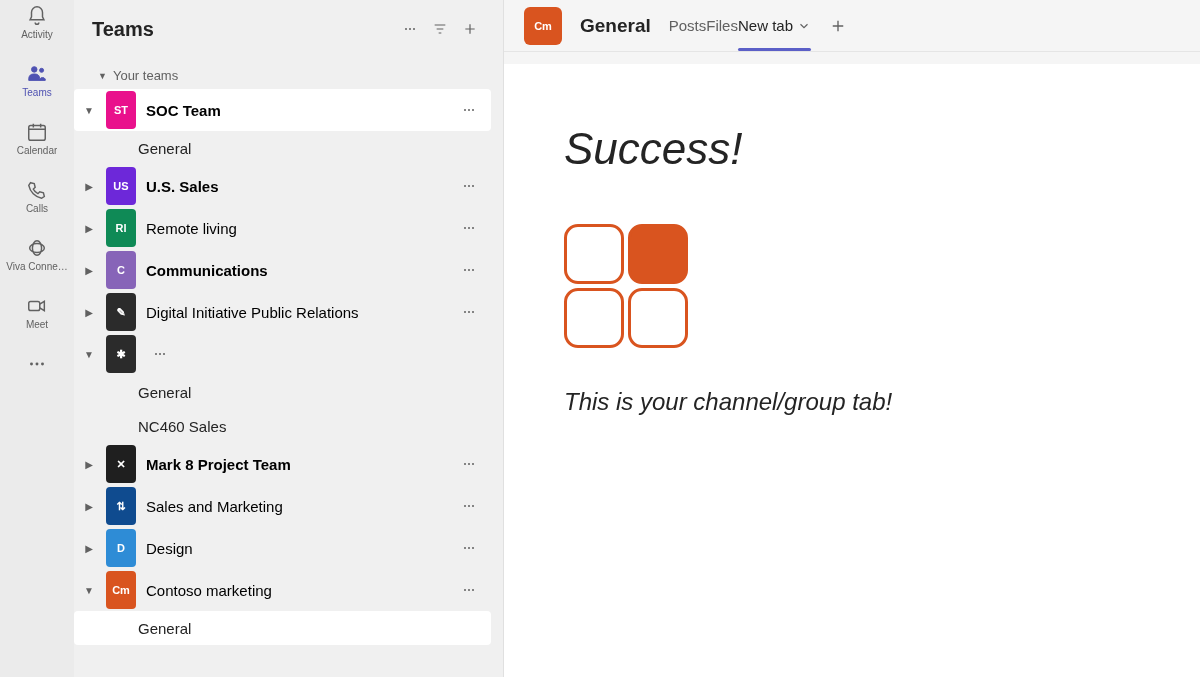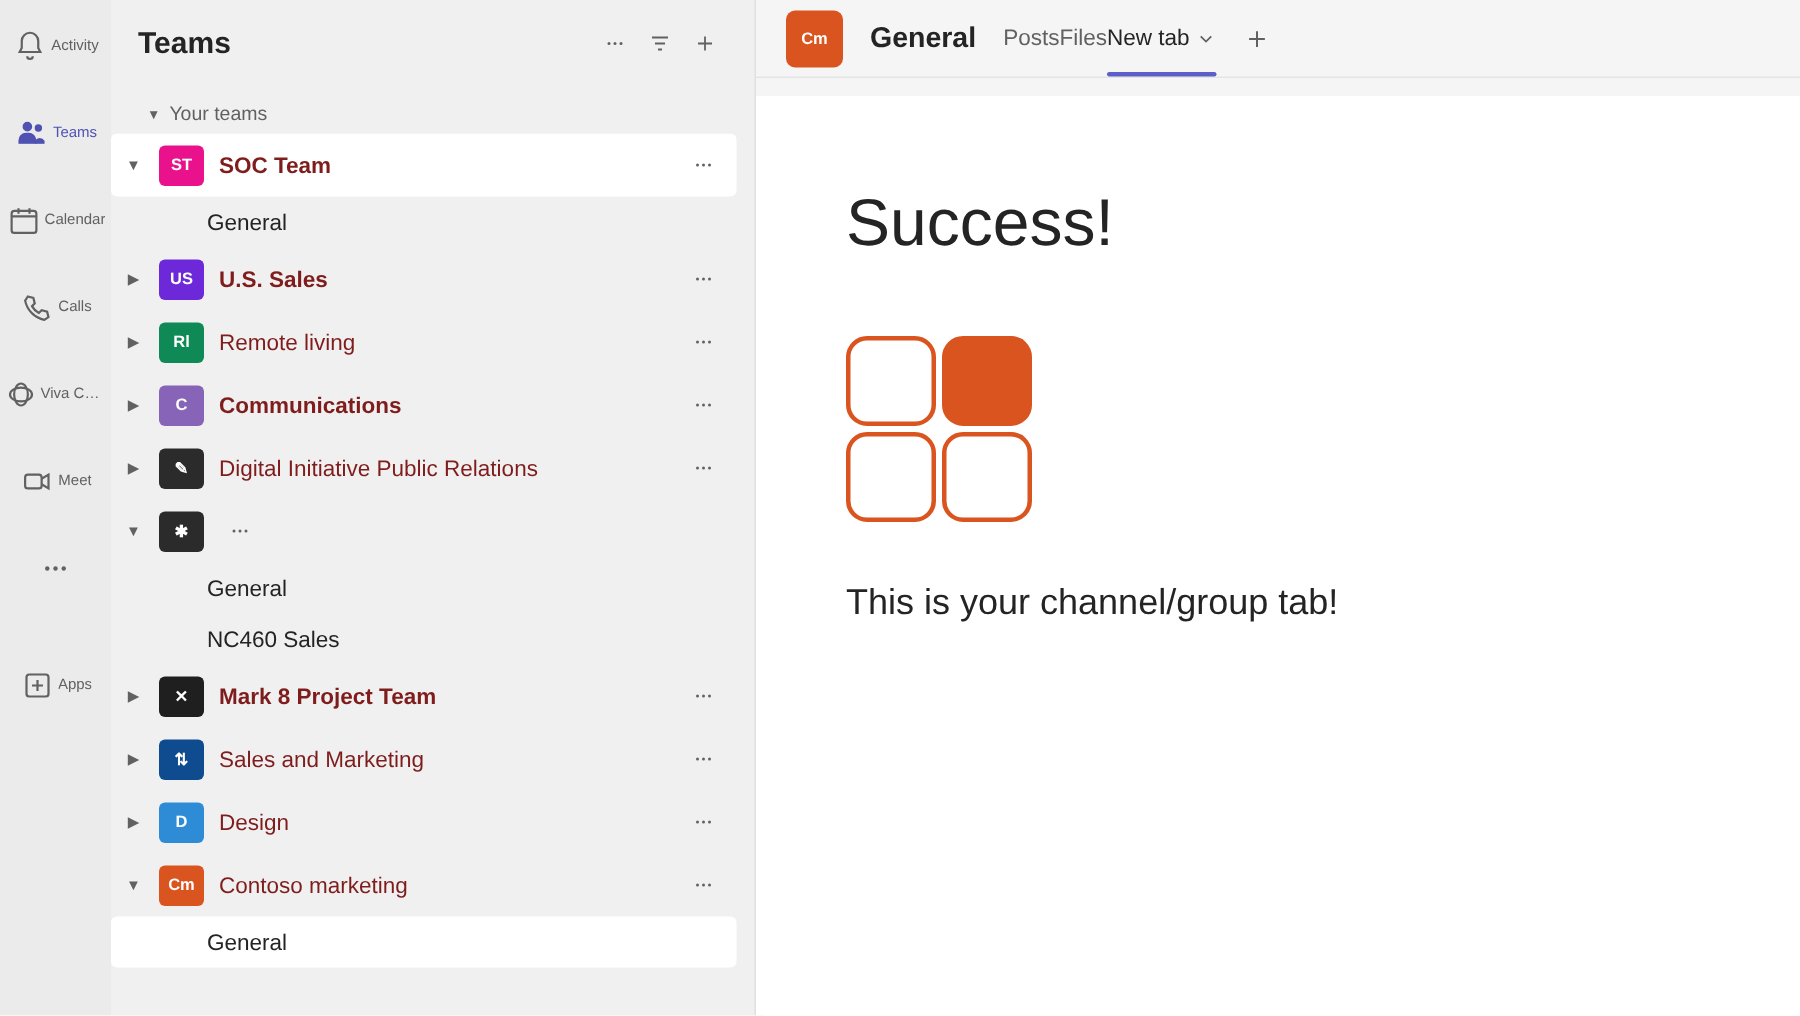--- a/index.html
+++ b/index.html
@@ -1,59 +1,59 @@
 <!DOCTYPE html>
 <html><head>
   <meta charset="utf-8">
   <style>
     * { margin:0; padding:0; box-sizing:border-box; font-family:"Segoe UI", -apple-system, Arial, sans-serif; }
     body { display:flex; width:1200px; height:677px; overflow:hidden; background:#f5f5f5; color:#242424; }
 
     
     .rail { width:74px; background:#ebebeb; display:flex; flex-direction:column; align-items:center; padding-top:4px; gap:4px; }
-    .rail-item { width:68px; height:54px; display:flex; flex-direction:row; align-items:center; justify-content:center; gap:2px; font-size:10px; color:#616161; cursor:pointer; border-radius:4px; position:relative; }
+    .rail-item { width:68px; height:54px; display:flex; flex-direction:column; align-items:center; gap:2px; font-size:10px; color:#616161; cursor:pointer; border-radius:4px; position:relative; }
     .rail-item.active { color:#4f52b2; }
     .rail-item.active .rail-icon svg { stroke:#4f52b2; fill:#4f52b2; }
     .rail-icon { width:24px; height:24px; display:flex; align-items:center; justify-content:center; }
     .rail-item span.label { font-size:10px; line-height:1; max-width:70px; white-space:nowrap; overflow:hidden; text-overflow:ellipsis; }
     .rail-sep { flex:0 0 8px; }
     .rail-bottom { margin-top:8px; }
 
     
     .sidebar { width:430px; background:#f0f0f0; border-right:1px solid #e0e0e0; display:flex; flex-direction:column; }
     .sidebar-header { display:flex; align-items:center; height:58px; padding:0 18px; }
     .sidebar-title { font-size:20px; font-weight:700; flex:1; }
     .hdr-btn { width:30px; height:30px; display:flex; align-items:center; justify-content:center; color:#616161; cursor:pointer; border-radius:4px; }
     .hdr-btn svg { width:16px; height:16px; }
     .section-label { font-size:13px; color:#616161; padding:10px 8px 6px 24px; display:flex; align-items:center; gap:6px; }
     .tree { flex:1; overflow-y:auto; padding-right:12px; }
     .team-row { display:flex; align-items:center; height:42px; padding:0 8px 0 8px; border-radius:4px; cursor:pointer; gap:10px; }
     .team-row:hover, .team-row.hover { background:#ffffff; }
     .caret { width:14px; display:flex; justify-content:center; color:#616161; font-size:10px; }
-    .team-avatar { width:30px; height:27px; border-radius:4px; display:flex; align-items:center; justify-content:center; font-size:11px; font-weight:600; color:#fff; flex:0 0 30px; }
-    .team-name { font-size:15px; color:#7f1d1d; flex:1; white-space:nowrap; overflow:hidden; text-overflow:ellipsis; }
+    .team-avatar { width:30px; height:38px; border-radius:4px; display:flex; align-items:center; justify-content:center; font-size:11px; font-weight:600; color:#fff; flex:0 0 30px; }
+    .team-name { font-size:15px; color:#000000; flex:1; white-space:nowrap; overflow:hidden; text-overflow:ellipsis; }
     .team-name.bold { font-weight:600; }
     .more-btn { width:28px; height:28px; display:flex; align-items:center; justify-content:center; color:#616161; cursor:pointer; border-radius:4px; }
     .channel-row { display:flex; align-items:center; height:34px; padding-left:64px; font-size:15px; color:#242424; cursor:pointer; border-radius:4px; }
     .channel-row.selected { background:#ffffff; }
     .tree::-webkit-scrollbar { width:10px; }
     .tree::-webkit-scrollbar-thumb { background:#adadad; border-radius:6px; }
     .tree::-webkit-scrollbar-track { background:transparent; }
 
     
     .main { flex:1; display:flex; flex-direction:column; background:#f5f5f5; }
     .topbar { height:52px; display:flex; align-items:center; gap:18px; padding:0 20px; border-bottom:1px solid #e5e5e5; background:#f5f5f5; }
     .topbar .team-avatar { width:38px; height:38px; flex:0 0 38px; border-radius:6px; }
     .channel-title { font-size:19px; font-weight:700; }
     .tabs { display:flex; align-items:center; height:100%; }
     .tab { font-size:15px; color:#616161; cursor:pointer; height:100%; display:flex; align-items:center; gap:4px; position:relative; }
     .tab.active { color:#242424; }
     .tab.active::after { content:""; position:absolute; bottom:0; left:0; right:0; height:3px; background:#5b5fc7; border-radius:2px; }
     .add-tab { color:#616161; cursor:pointer; display:flex; align-items:center; }
-    .content { flex:1; background:#ffffff; margin:12px 0 0 0; padding:60px 60px; overflow:auto; }
+    .content { flex:1; background:#ffffff; margin:12px 0 0 0; padding:60px 60px; overflow:auto;font-style:italic; }
     .content h1 { font-size:44px; font-weight:400; margin-bottom:50px; }
     .logo-grid { display:grid; grid-template-columns:60px 60px; grid-template-rows:60px 60px; gap:4px; margin-bottom:40px; }
     .logo-tile { border:3px solid #d9541f; border-radius:14px; }
     .logo-tile.filled { background:#d9541f; }
     .content p { font-size:24px; color:#242424; }
 
     svg { display:block; }
   </style>
 </head>
 <body>
@@ -117,29 +117,20 @@
   <div class="rail-item">
     <span class="rail-icon">
       <svg viewBox="0 0 24 24" width="22" height="22" fill="#616161">
           <circle cx="6" cy="12" r="1.6"></circle>
           <circle cx="12" cy="12" r="1.6"></circle>
           <circle cx="18" cy="12" r="1.6"></circle>
         </svg>
     </span>
   </div>
   <div class="rail-sep"></div>
-  <div class="rail-item rail-bottom">
-    <span class="rail-icon">
-      <svg viewBox="0 0 24 24" width="22" height="22" fill="none" stroke="#616161" stroke-width="1.6">
-          <rect x="4" y="4" width="16" height="16" rx="2"></rect>
-          <path d="M12 8v8M8 12h8"></path>
-        </svg>
-    </span>
-    <span class="label">Apps</span>
-  </div>
 </nav>
 
 <aside class="sidebar">
   <div class="sidebar-header">
     <span class="sidebar-title">Teams</span>
     <span class="hdr-btn">
       <svg viewBox="0 0 24 24" fill="#616161">
           <circle cx="6" cy="12" r="1.5"></circle>
           <circle cx="12" cy="12" r="1.5"></circle>
           <circle cx="18" cy="12" r="1.5"></circle>

